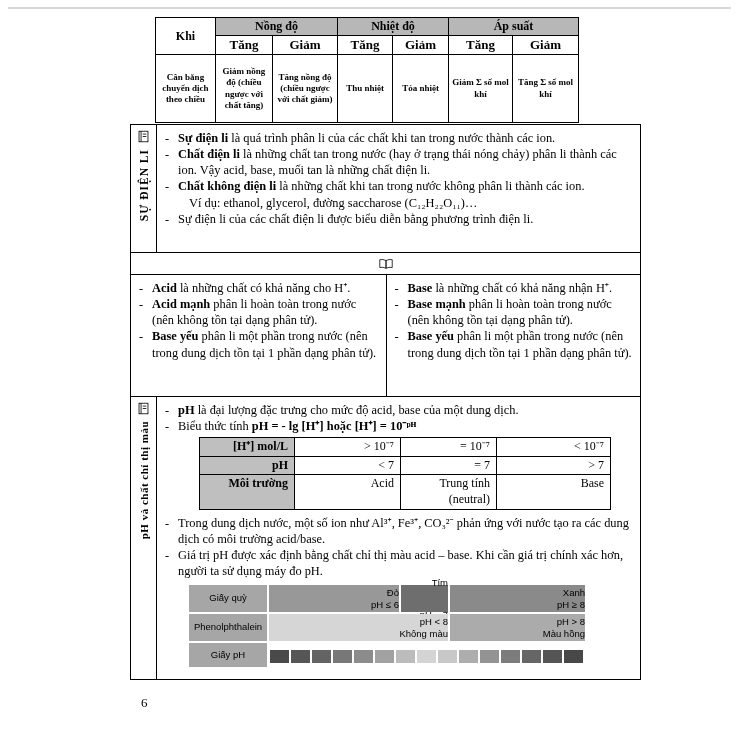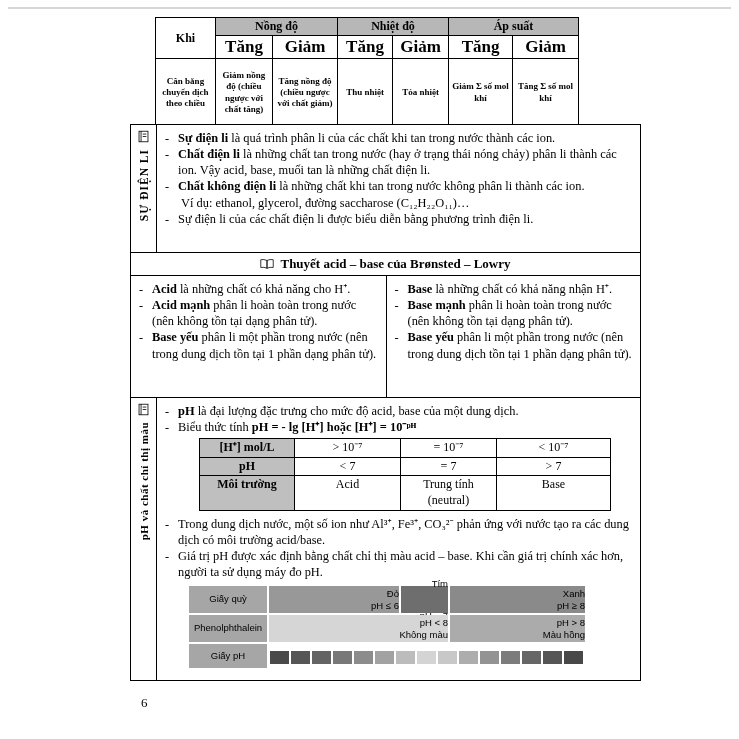--- a/index.html
+++ b/index.html
@@ -7,50 +7,50 @@
   body{background:#fff;font-family:"Liberation Serif",serif;color:#000;position:relative;overflow:hidden}
   .hairline{position:absolute;top:7px;left:8px;right:8px;height:2px;background:#d6d6d6}
 
   
   .eq-wrap{position:absolute;left:155px;top:17px}
   table{border-collapse:collapse}
   .eq-table{table-layout:fixed;width:423px}
   .eq-table td{border:1px solid #000;text-align:center;vertical-align:middle;padding:1px 2px}
   .eq-table .hdr{font-weight:bold;font-size:12px}
   .eq-table .gray{background:#b7b7b7}
-  .eq-table .sub{font-weight:bold;font-size:17px}
+  .eq-table .sub{font-weight:bold;font-size:13px}
   .eq-table .small{font-size:9px;font-weight:bold;line-height:1.25}
   .eq-table .datarow td{height:68px}
 
   
   .main{position:absolute;left:130px;top:124px;width:511px;border:1px solid #000;background:#fff}
   .sec{display:flex;border-bottom:1px solid #000}
   .sec:last-child{border-bottom:none}
   .side{width:26px;border-right:1px solid #000;display:flex;flex-direction:column;align-items:center;padding-top:5px;gap:6px;flex:none}
   .vlabel{writing-mode:vertical-rl;transform:rotate(180deg);font-weight:bold;font-size:11.5px;letter-spacing:1px;white-space:nowrap}
   .vlabel.longer{font-size:11px;letter-spacing:.5px}
   .content{flex:1;padding:5px 8px 6px 8px;font-size:12.4px;line-height:1.3}
   .bullet{display:flex}
   .dash{width:13px;flex:none}
   .btext{flex:1}
-  .example{margin-left:16px}
+  .example{margin-left:24px}
   .icon{line-height:0}
 
   .sec-title{border-bottom:1px solid #000;display:flex;justify-content:center;align-items:center;gap:6px;font-weight:bold;font-size:13px;padding:3px 0;min-height:22px}
 
   .sec-ab{min-height:122px}
   .half{width:50%;padding:5px 8px;font-size:12.4px;line-height:1.3}
   .half.right{border-left:1px solid #000}
 
   .sec-dl{min-height:128px}
   .sec-ph{min-height:282px}
 
   
   .ph-table{margin:3px 0 5px 34px;font-size:12px;table-layout:fixed;width:411px}
-  .ph-table td{border:1px solid #000;padding:1px 6px;text-align:center;vertical-align:top}
+  .ph-table td{border:1px solid #000;padding:1px 6px;text-align:right;vertical-align:top}
   .ph-hdr{background:#bfbfbf;font-weight:bold}
 
   
   .ind{margin:6px 0 0 24px;font-family:"Liberation Sans",sans-serif;font-size:9.5px}
   .ind-row{display:flex;gap:2px;margin-bottom:2px}
   .ind-label{width:78px;background:#a6a6a6;display:flex;align-items:center;justify-content:center;text-align:right;flex:none;padding:12px}
   .ind-cell{display:flex;flex-direction:column;align-items:flex-end;justify-content:center;line-height:1.25;text-align:center}
   .w-do{width:130px}.w-tim{width:47px}.w-xanh{width:135px}
   .w-ph8a{width:179px}.w-ph8b{width:135px}
   .r1{height:27px}.r2{height:27px}.r3{height:20px}
@@ -138,21 +138,20 @@
     </div>
   </div>
 
   <div class="sec-title">
     <span class="icon">
       <svg width="14" height="12" viewBox="0 0 18 14">
           <path d="M1 1.5 Q5 0.5 9 2.5 L9 12.5 Q5 10.5 1 11.5 Z" fill="none" stroke="#000"></path>
           <path d="M17 1.5 Q13 0.5 9 2.5 L9 12.5 Q13 10.5 17 11.5 Z" fill="none" stroke="#000"></path>
         </svg>
     </span>
-    <span>Thuyết acid – base của Brønsted – Lowry</span>
   </div>
 
   <div class="sec sec-ab">
     <div class="half">
       <div class="bullet">
         <span class="dash">-</span>
         <span class="btext"><b>Acid</b><span> là những chất có khả năng cho H⁺.</span></span>
       </div>
       <div class="bullet">
         <span class="dash">-</span>

